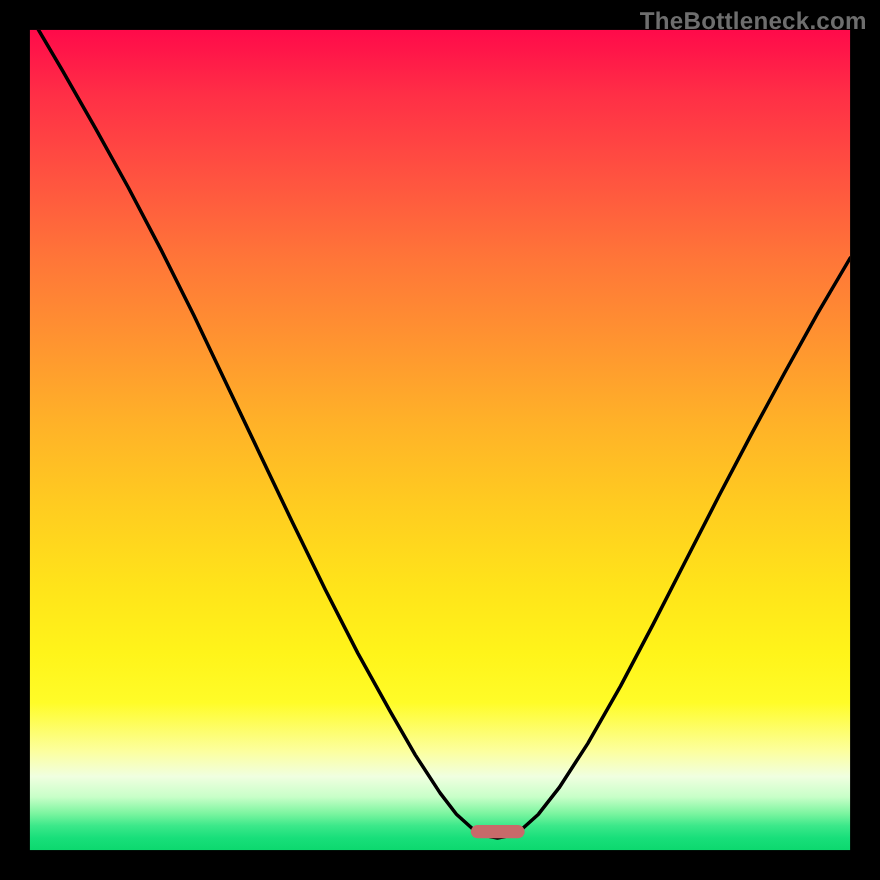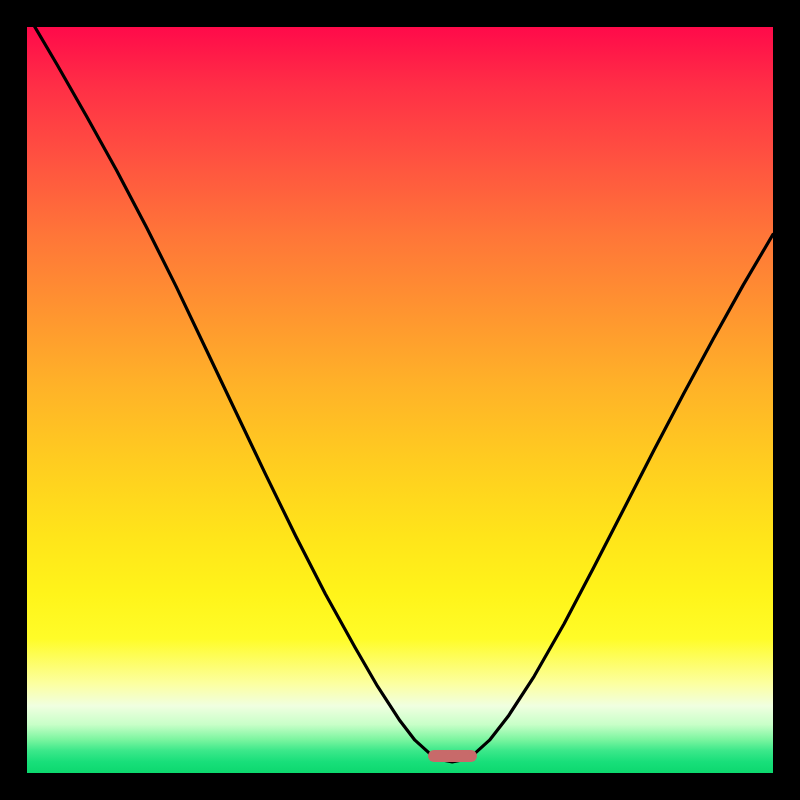--- a/index.html
+++ b/index.html
@@ -76,13 +76,14 @@
 <body>
 
 <div class="frame">
   <div class="plot">
     <div class="gradient"></div>
     <svg class="curve" viewBox="0 0 746 746" preserveAspectRatio="none">
       <path id="curve-path" d="M0.00 -13.43 L29.84 37.30 L59.68 89.52 L89.52 143.23 L119.36 199.93 L149.20 259.61 L179.04 322.27 L208.88 384.94 L238.72 447.60 L268.56 508.77 L298.40 566.96 L328.24 620.67 L350.62 659.46 L373.00 693.78 L387.92 713.18 L402.84 726.60 L414.03 732.57 L425.22 734.81 L436.41 732.57 L447.60 726.60 L462.52 713.18 L481.17 689.30 L507.28 649.02 L537.12 596.80 L566.96 540.10 L596.80 481.92 L626.64 423.73 L656.48 367.03 L686.32 311.83 L716.16 258.12 L746.00 207.39 " fill="none" stroke="#000" stroke-width="3.2" stroke-linejoin="round" stroke-linecap="round"></path>
     </svg>
     <div class="marker" id="marker" style="width: 48.49px; left: 401.348px; top: 722.81px;"></div>
   </div>
+  <div class="watermark">TheBottleneck.com</div>
 </div>
 
 </body></html>

